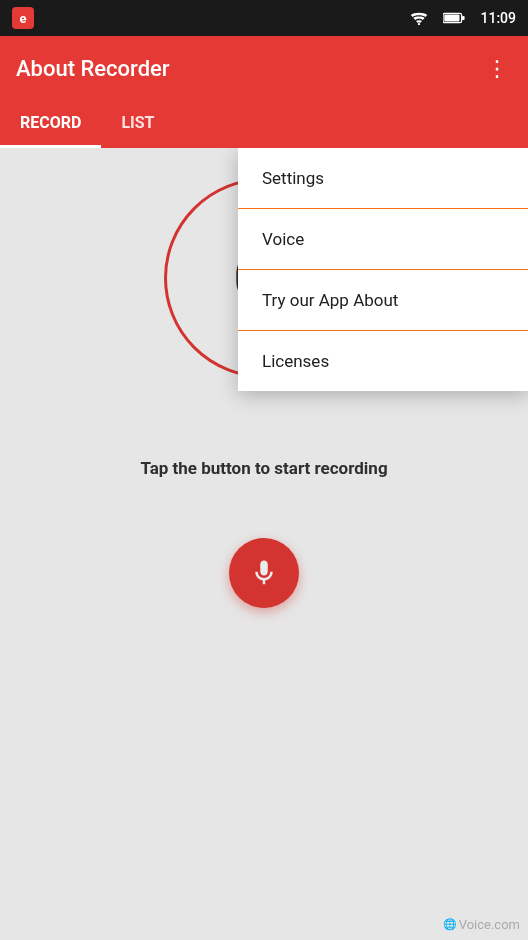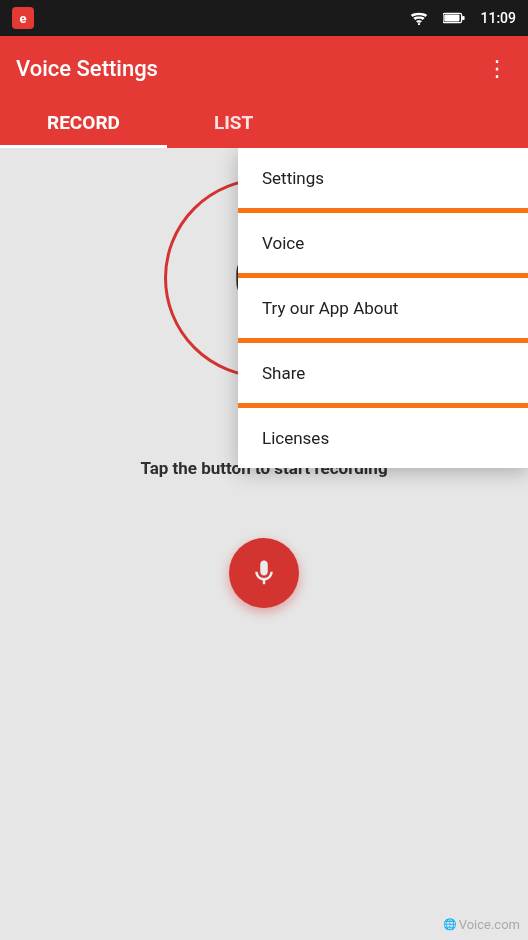--- a/index.html
+++ b/index.html
@@ -83,22 +83,22 @@
       display: flex;
       align-items: flex-end;
       position: relative;
       z-index: 5;
     }
     .tab-item {
       height: 48px;
       display: flex;
       align-items: center;
       justify-content: center;
-      padding: 0 47px;
-      font-size: 19px;
+      padding: 0 20px;
+      font-size: 16px;
       font-weight: 700;
       color: rgba(255,255,255,0.85);
       cursor: pointer;
       border-bottom: 3px solid transparent;
     }
     .tab-item.active {
       color: white;
       border-bottom: 3px solid white;
     }
 
@@ -175,21 +175,21 @@
       box-shadow: 0 4px 20px rgba(0,0,0,0.25);
       z-index: 100;
       border-radius: 2px;
     }
     .dropdown-item {
       padding: 20px 24px;
       font-size: 17px;
       color: #212121;
       cursor: pointer;
       background: white;
-      border-bottom: 5px solid #f97316;
+      border-bottom: 1px solid #f97316;
     }
     .dropdown-item:last-child {
       border-bottom: none;
     }
 
     
     .watermark {
       position: absolute;
       bottom: 8px;
       right: 8px;
@@ -233,21 +233,21 @@
     <svg width="22" height="12" viewBox="0 0 26 13" fill="white">
       <rect x="0" y="1" width="22" height="11" rx="2" ry="2" stroke="white" stroke-width="1.5" fill="none"></rect>
       <rect x="22.5" y="4" width="3" height="5" rx="1" fill="white"></rect>
       <rect x="1.5" y="2.5" width="18" height="8" rx="1" fill="white"></rect>
     </svg>
     <span class="status-time">11:09</span>
   </div>
 </div>
 
 <div class="app-header">
-  <span class="app-title">Voice Settings</span>
+  <span class="app-title">About Recorder</span>
   <span class="header-more-icon">⋮</span>
 </div>
 
 <div class="tabs-bar">
   <div class="tab-item active">RECORD</div>
   <div class="tab-item">LIST</div>
 </div>
 
 <div class="main-content">
 
@@ -267,21 +267,20 @@
         <path d="M12 14c1.66 0 3-1.34 3-3V5c0-1.66-1.34-3-3-3S9 3.34 9 5v6c0 1.66 1.34 3 3 3z"></path>
         <path d="M17 11c0 2.76-2.24 5-5 5s-5-2.24-5-5H5c0 3.53 2.61 6.43 6 6.92V21h2v-3.08c3.39-.49 6-3.39 6-6.92h-2z"></path>
       </svg>
     </div>
   </div>
 
   <div class="dropdown-menu">
     <div class="dropdown-item">Settings</div>
     <div class="dropdown-item">Voice</div>
     <div class="dropdown-item">Try our App About</div>
-    <div class="dropdown-item">Share</div>
     <div class="dropdown-item">Licenses</div>
   </div>
 
   <div class="watermark">
     <span class="watermark-logo">🌐</span>
     <span>Voice.com</span>
   </div>
 
 </div>
 

